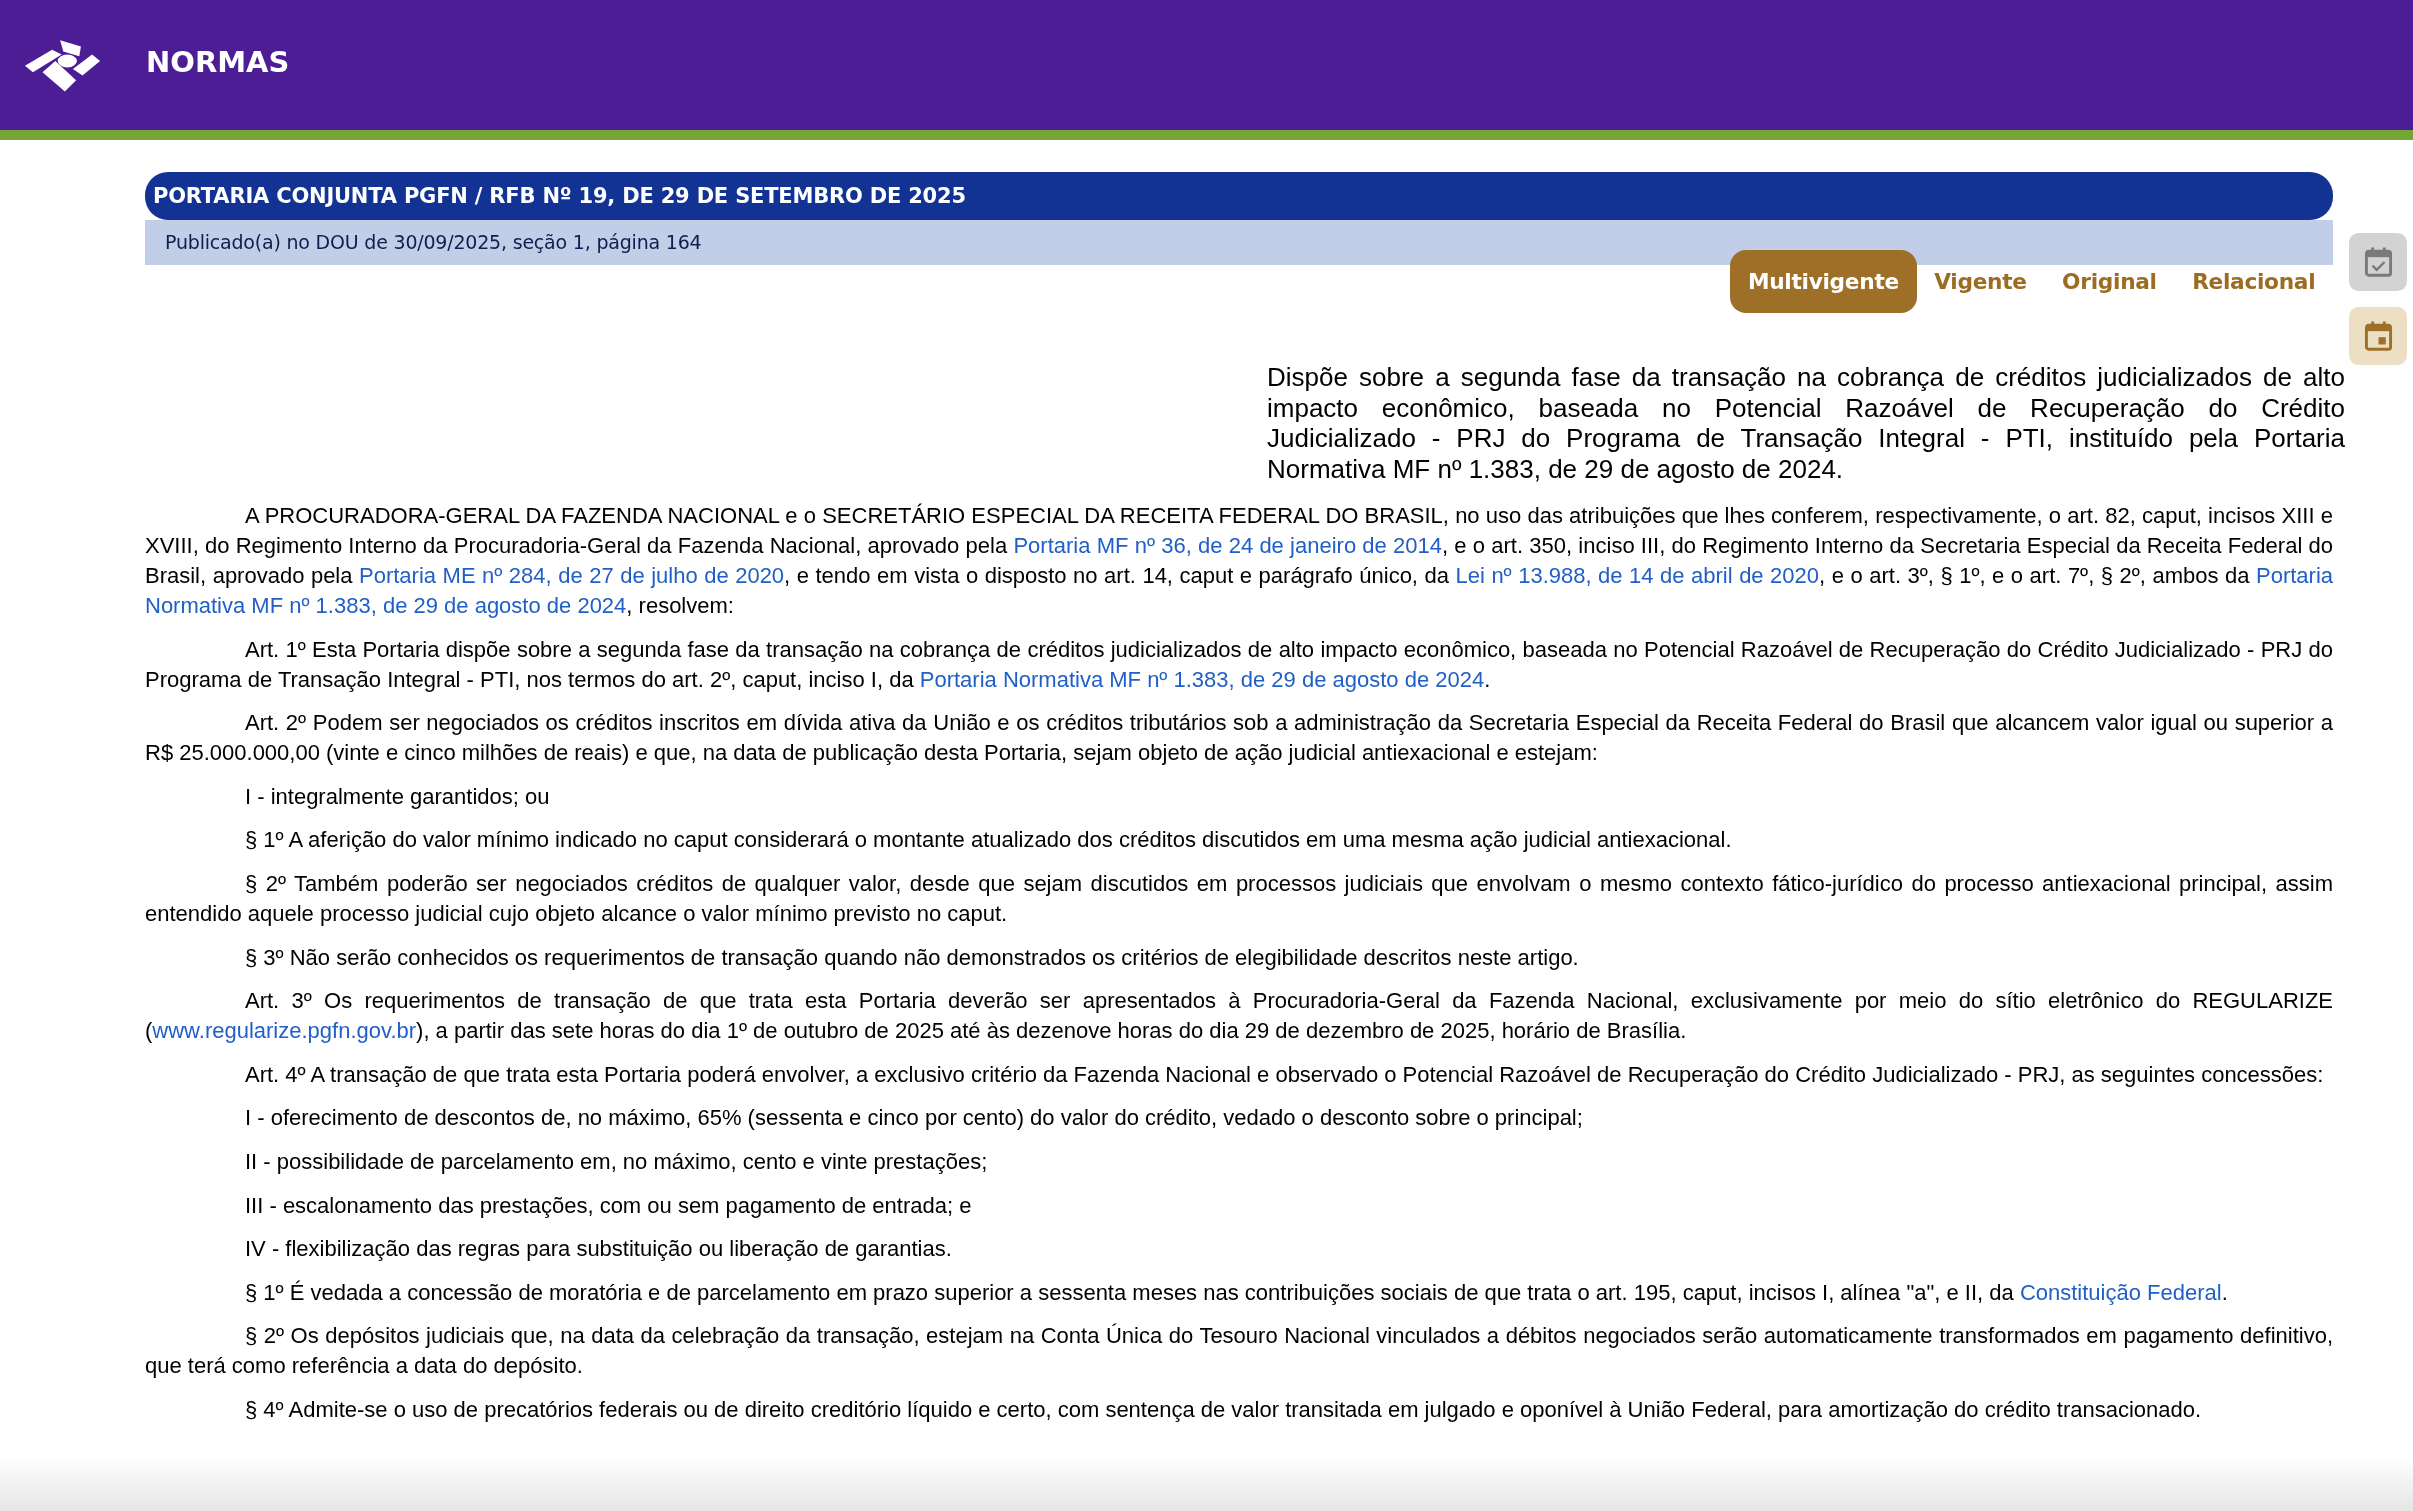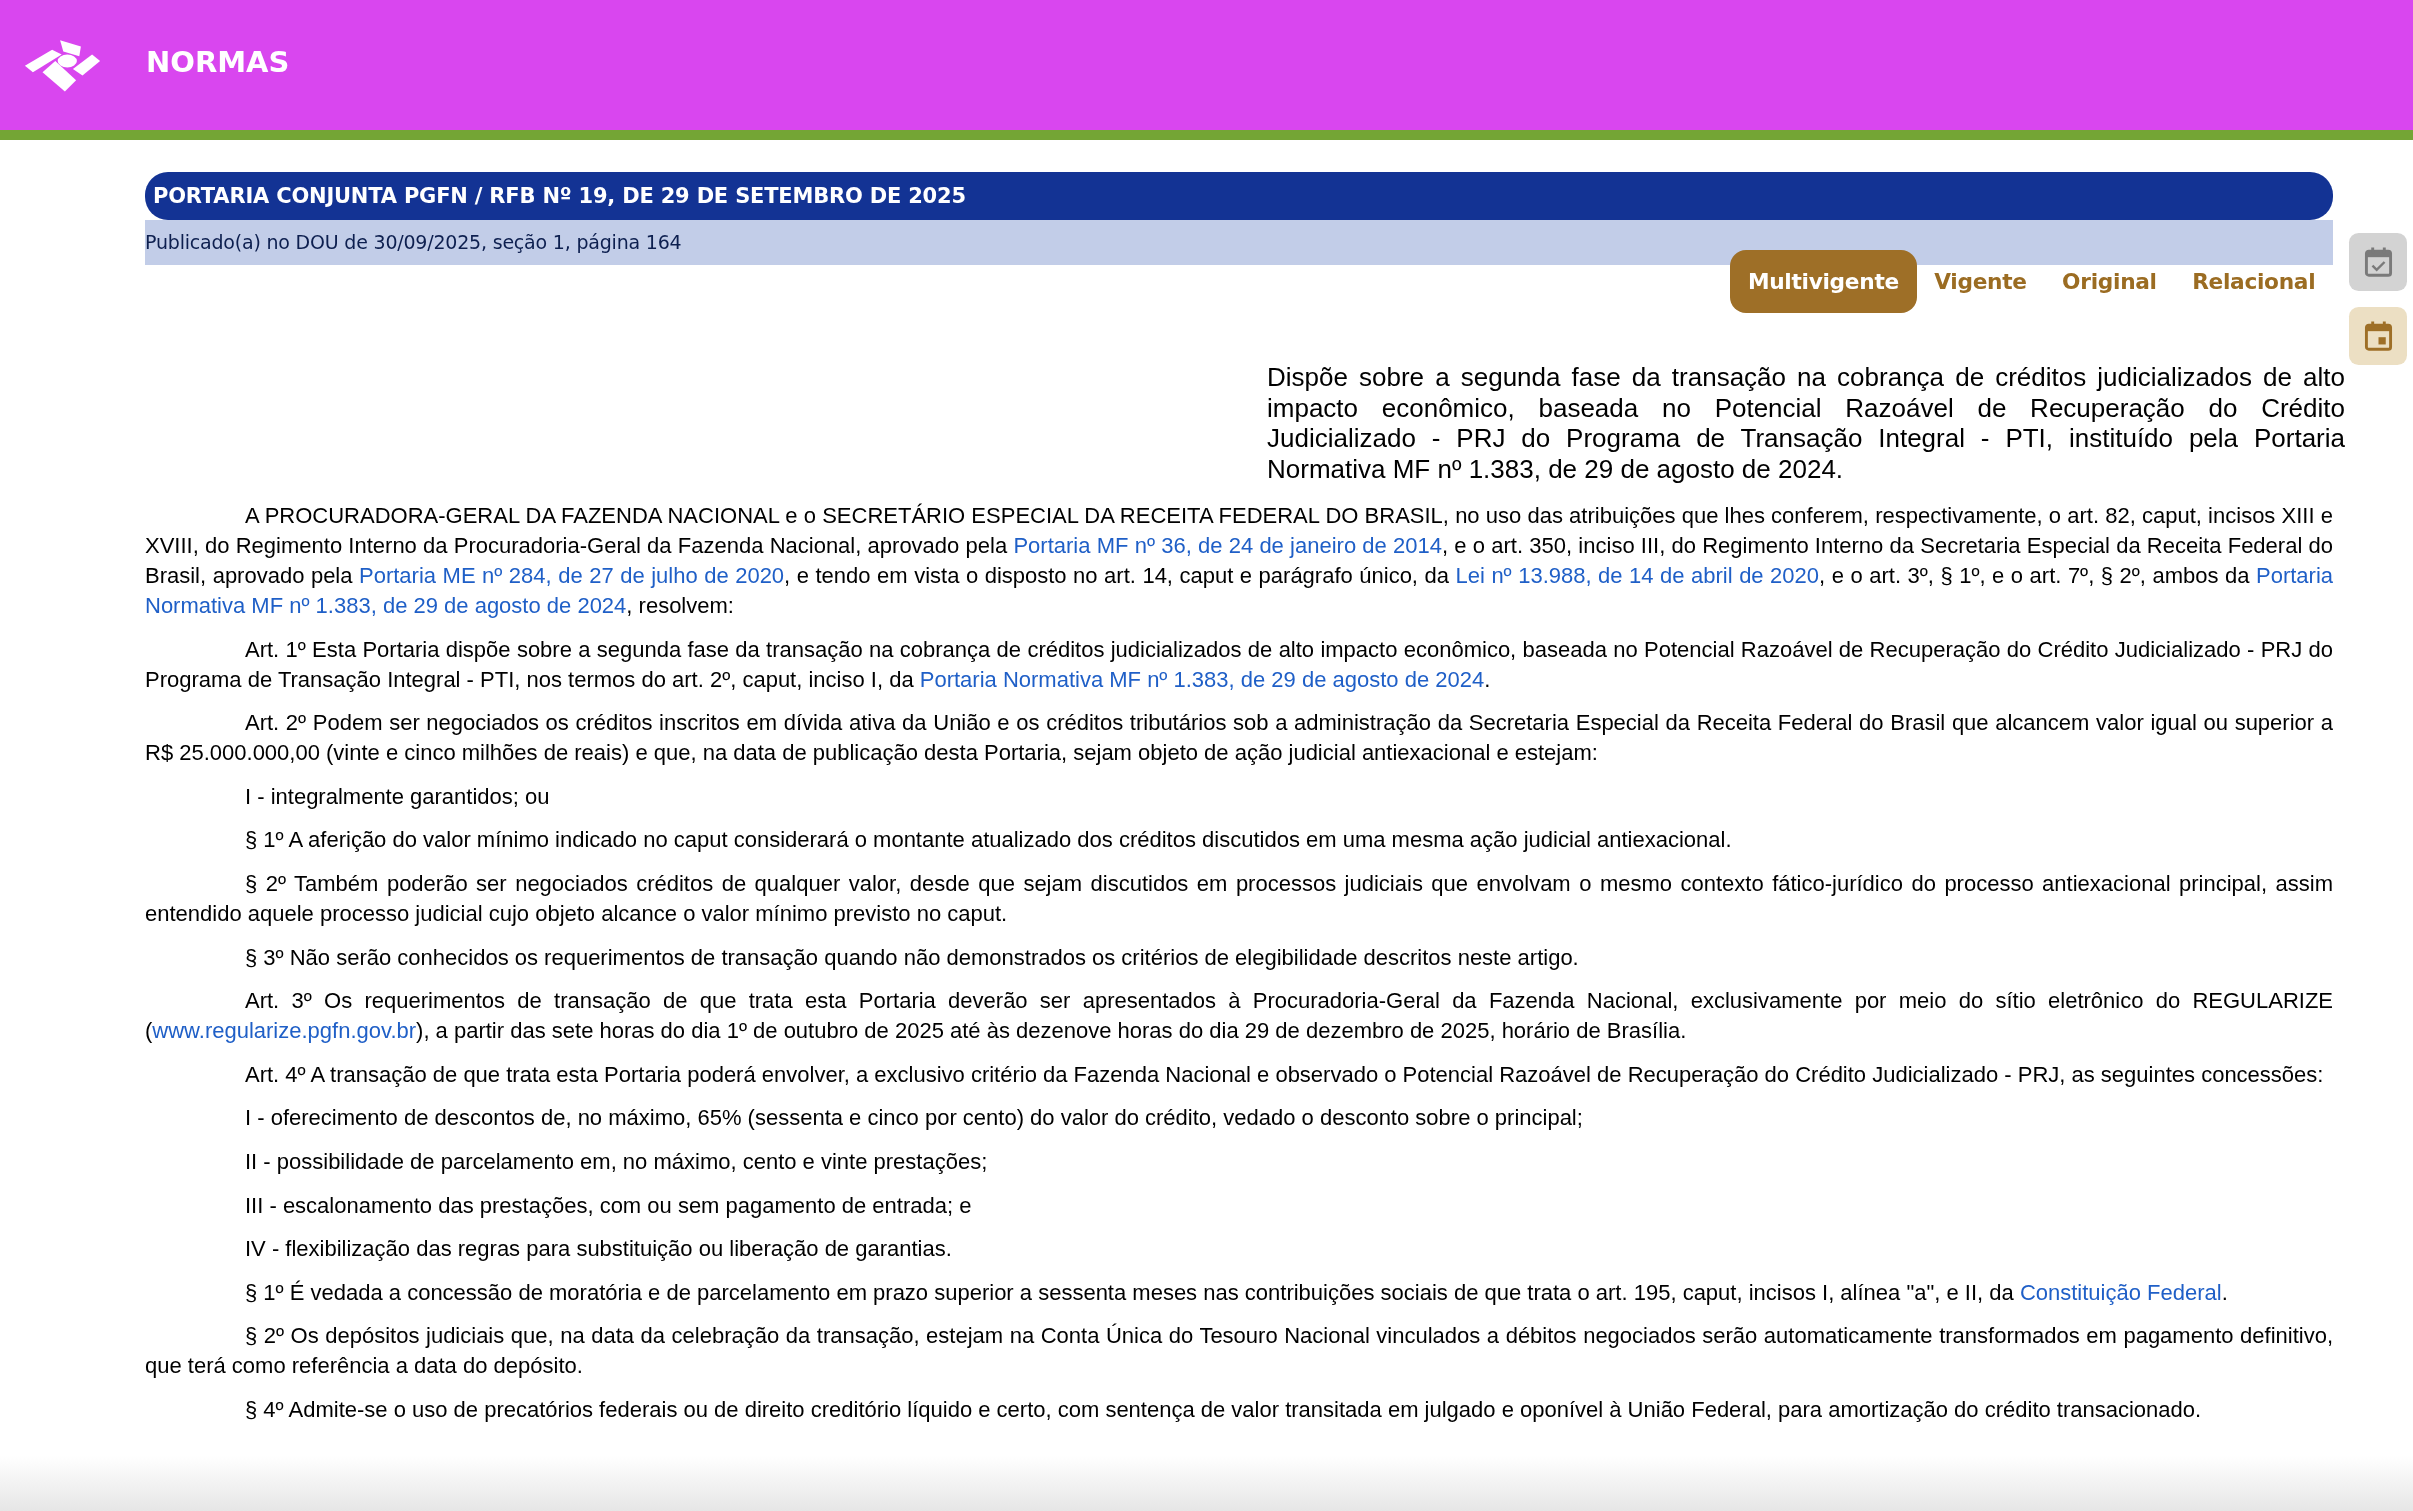--- a/index.html
+++ b/index.html
@@ -4,39 +4,39 @@
 <style>
   html, body { margin: 0; padding: 0; }
   body {
     width: 2413px; height: 1512px; overflow: hidden; position: relative;
     background: #ffffff;
     font-family: "Liberation Sans", sans-serif;
     color: #000;
   }
   .topbar {
     position: absolute; left: 0; top: 0; width: 2413px; height: 130px;
-    background: #d946ef;
+    background: #4c1d95;
   }
   .topbar .logo { position: absolute; left: 22.5px; top: 37px; width: 79px; height: 56px; }
   .topbar .brand {
     position: absolute; left: 146px; top: 45px;
     font-family: "DejaVu Sans", sans-serif; font-weight: bold;
     font-size: 29px; color: #ffffff; letter-spacing: 0px;
   }
   .greenbar { position: absolute; left: 0; top: 130px; width: 2413px; height: 9.6px; background: #74a535; }
 
   .doc-title {
     position: absolute; left: 145px; top: 172px; width: 2188px; height: 48px;
     background: #133394; box-sizing: border-box; padding-left: 8px;
     color: #fff; font-family: "DejaVu Sans", sans-serif; font-weight: bold;
     font-size: 21px; line-height: 48px; letter-spacing: -0.2px; border-radius: 23px;
   }
   .doc-sub {
     position: absolute; left: 145px; top: 220px; width: 2188px; height: 45px;
-    background: #c2cde8; box-sizing: border-box; padding-left: 0;
+    background: #c2cde8; box-sizing: border-box; padding-left: 20px;
     color: #0d1f4f; font-family: "DejaVu Sans", sans-serif;
     font-size: 19px; line-height: 45px; letter-spacing: -0.2px;
   }
   .tabs { position: absolute; right: 80px; top: 250px; display: flex; height: 63px; }
   .tab {
     font-family: "DejaVu Sans", sans-serif; font-weight: bold; font-size: 21.7px;
     color: #9b6c22; padding: 0 17.7px; line-height: 63px; cursor: pointer; letter-spacing: -0.3px;
   }
   .tab.active { background: #9e6f27; color: #ffffff; border-radius: 16px; }
 

